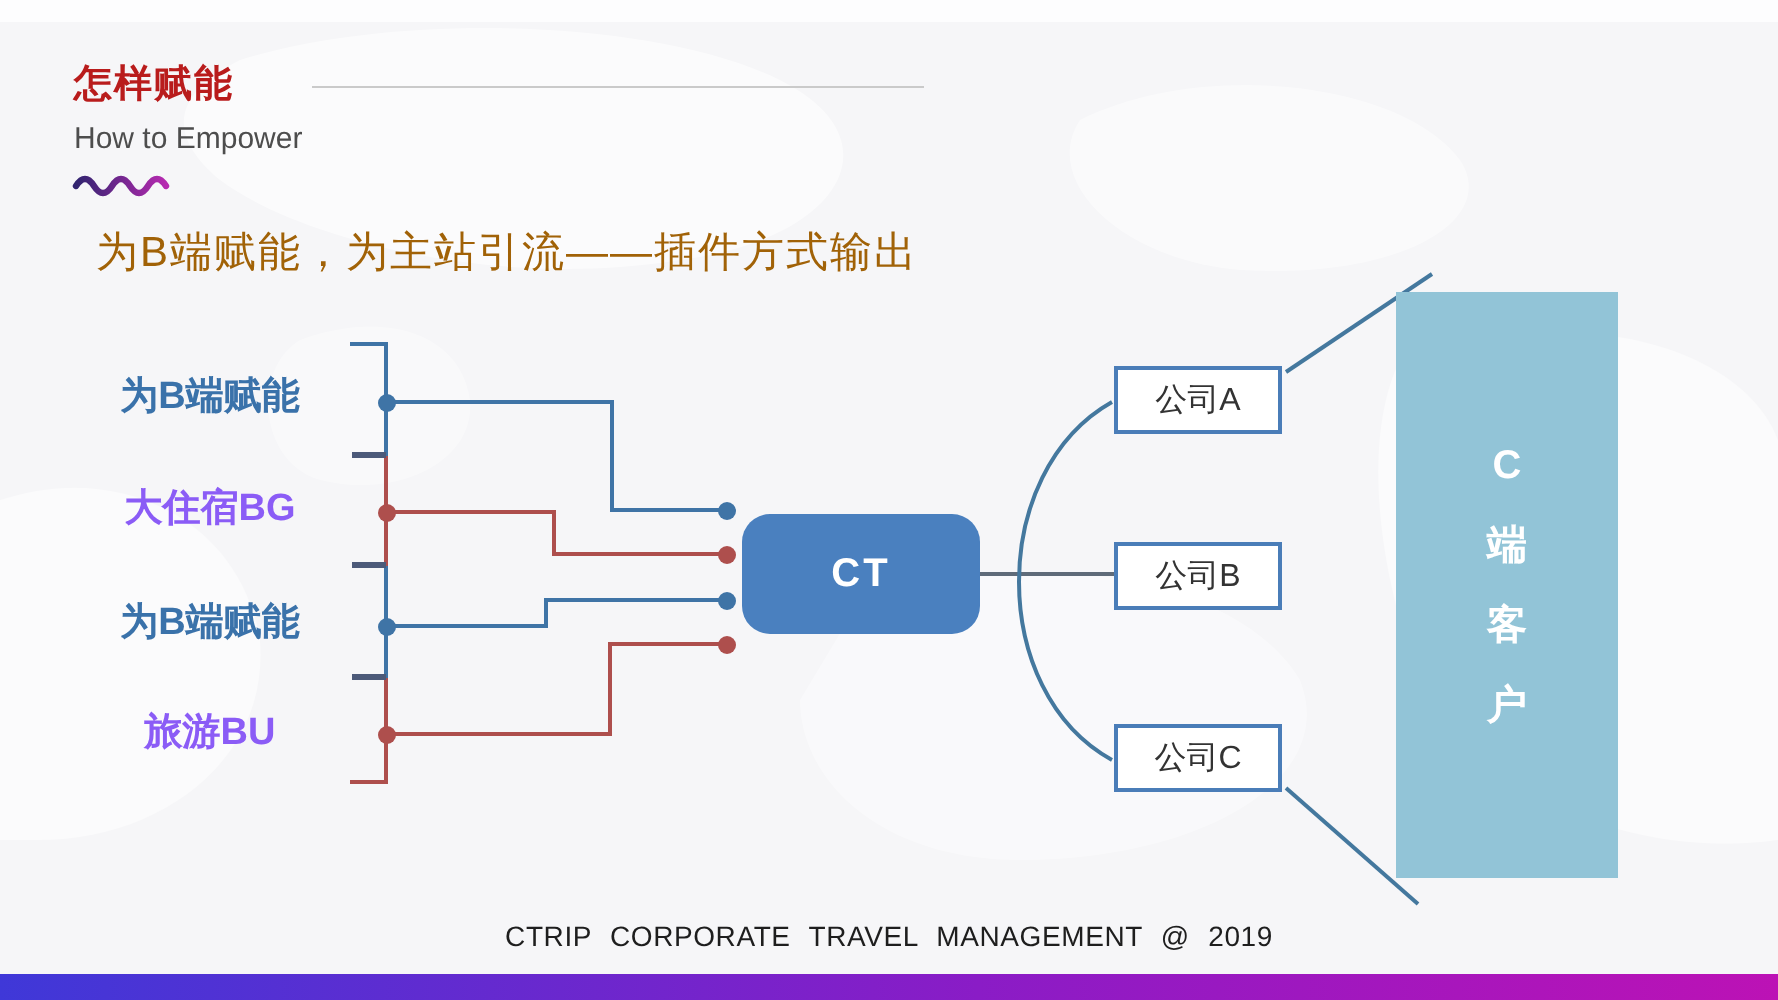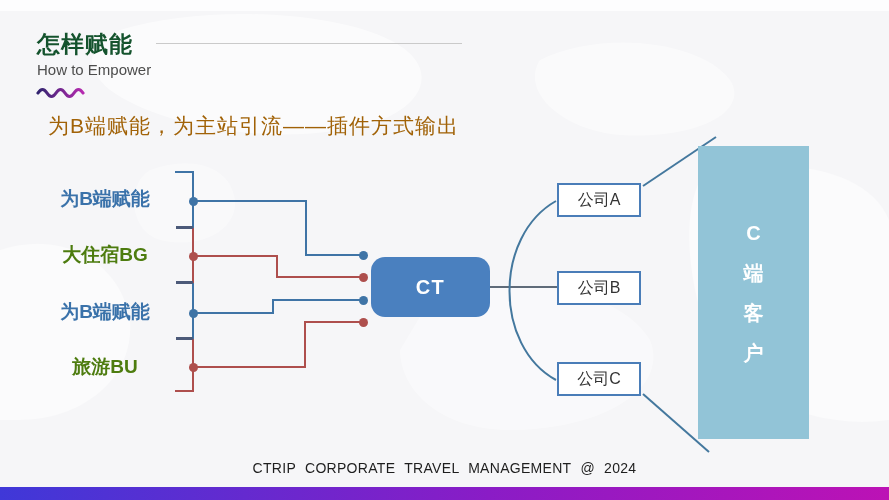--- a/index.html
+++ b/index.html
@@ -4,29 +4,29 @@
 <style>
   html,body{margin:0;padding:0;background:#e9e9ec;}
   .slide{
     position:relative;width:889px;height:500px;overflow:hidden;
     background:#f6f6f8;
     font-family:"Liberation Sans","DejaVu Sans",sans-serif;
   }
   .abs{position:absolute;}
   svg{display:block;}
   
-  .page-title{left:37px;top:29px;font-size:23px;font-weight:bold;color:#14532d;letter-spacing:1px;}
+  .page-title{left:37px;top:29px;font-size:19px;font-weight:bold;color:#b91c1c;letter-spacing:1px;}
   .title-rule{left:156px;top:43px;width:306px;height:1px;background:#cacaca;}
   .page-subtitle{left:37px;top:61px;font-size:15px;color:#4d4d4d;}
   .wave{left:36px;top:84px;}
   .section-heading{left:48px;top:112px;font-size:21px;color:#a16207;letter-spacing:1px;}
   
   .src{left:35px;width:140px;height:22px;text-align:center;font-size:19px;font-weight:bold;line-height:22px;}
   .src-blue{color:#3a72aa;}
-  .src-red{color:#4d7c0f;}
+  .src-red{color:#8b5cf6;}
   
   .vseg{left:192px;width:2px;}
   .seg-blue{background:#3f74a6;}
   .seg-red{background:#ae4f4d;}
   .cap{left:175px;width:19px;height:2px;}
   .tick{left:176px;width:17px;height:3px;background:#4c5a79;}
   .dot{width:9px;height:9px;border-radius:50%;}
   .dot-blue{background:#3f74a6;}
   .dot-red{background:#ae4f4d;}
   
@@ -127,16 +127,16 @@
     <span>公司C</span>
   </div>
 
   <div class="abs panel">
     <span>C</span>
     <span>端</span>
     <span>客</span>
     <span>户</span>
   </div>
 
-  <div class="abs footer">CTRIP CORPORATE TRAVEL MANAGEMENT @ 2024</div>
+  <div class="abs footer">CTRIP CORPORATE TRAVEL MANAGEMENT @ 2019</div>
   <div class="abs bottom-bar"></div>
 
 </div>
 
 </body></html>

